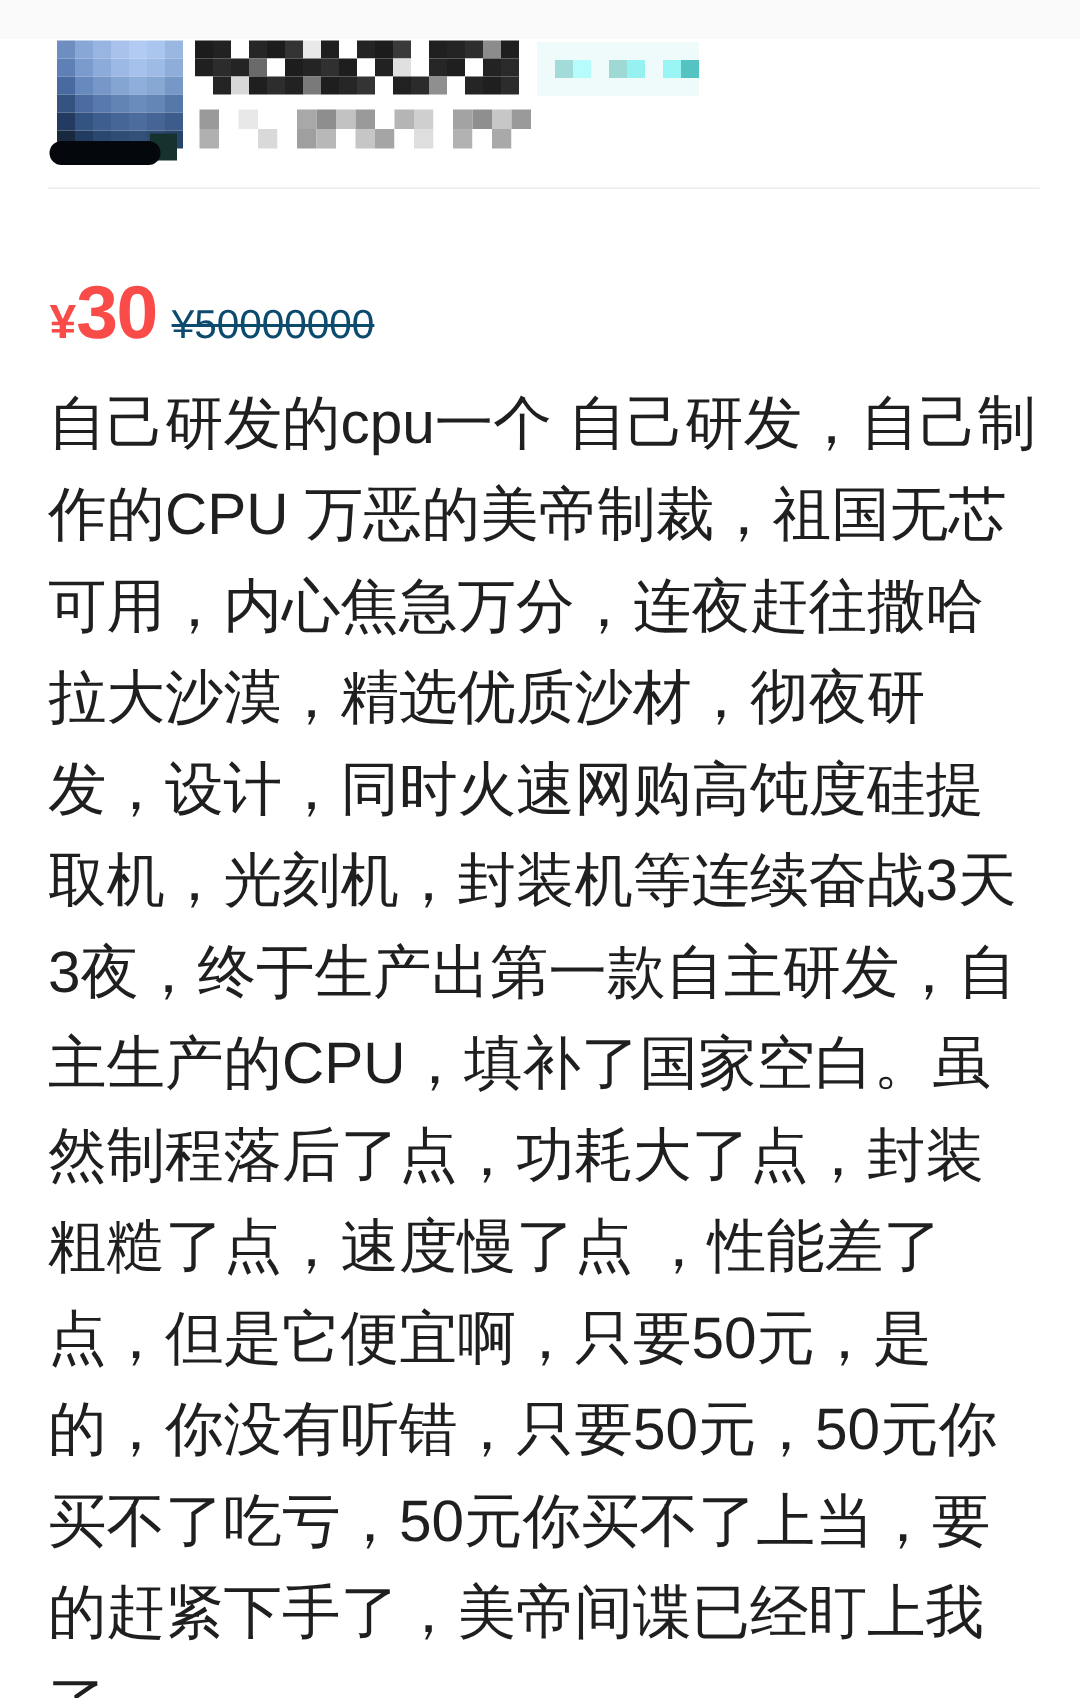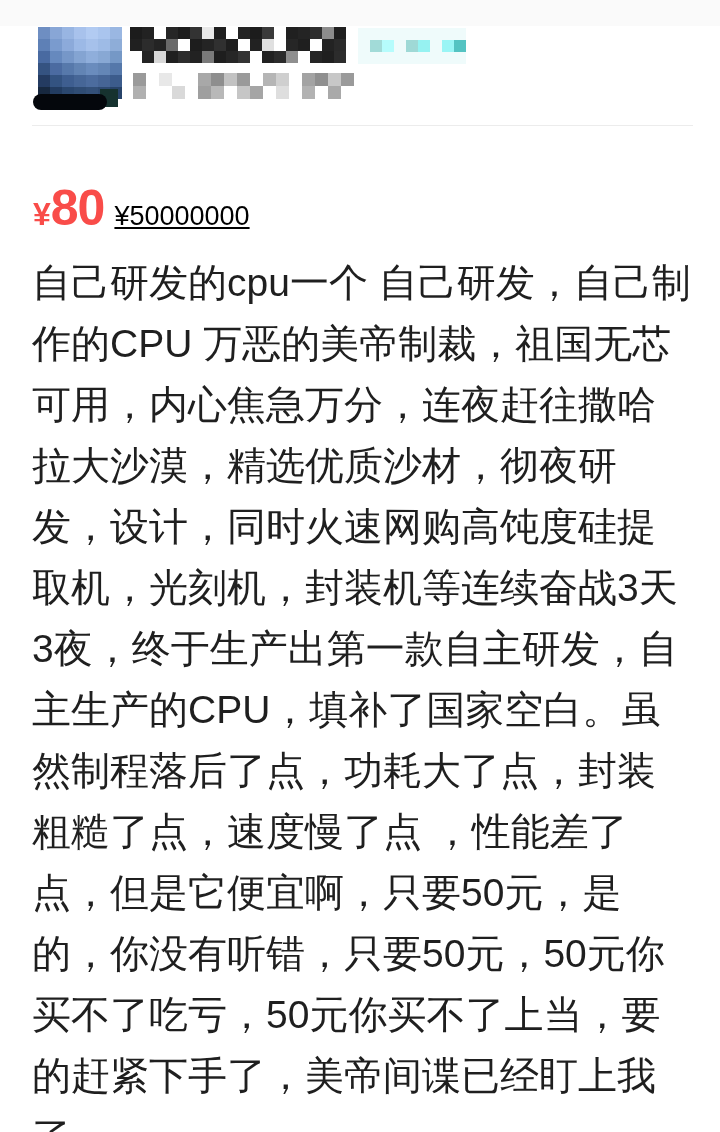--- a/index.html
+++ b/index.html
@@ -204,17 +204,17 @@
       <div style="background: rgb(255, 255, 255);"></div>
       <div style="background: rgb(169, 169, 169);"></div>
       <div style="background: rgb(255, 255, 255);"></div>
     </div>
 </div>
 
 <div class="divider" style="border-top-color: rgb(236, 236, 236);"></div>
 
 <div class="price-row">
   <span class="price-symbol" style="color: rgb(249, 76, 73);">¥</span>
-  <span class="price-current" style="color: rgb(249, 76, 73);">80</span>
-  <span class="price-original" style="color: #000000; text-decoration: underline;">¥50000000</span>
+  <span class="price-current" style="color: rgb(249, 76, 73);">30</span>
+  <span class="price-original" style="color: #0c4a6e;">¥50000000</span>
 </div>
 
 <div class="description">自己研发的cpu一个 自己研发，自己制作的CPU 万恶的美帝制裁，祖国无芯可用，内心焦急万分，连夜赶往撒哈拉大沙漠，精选优质沙材，彻夜研发，设计，同时火速网购高饨度硅提取机，光刻机，封装机等连续奋战3天3夜，终于生产出第一款自主研发，自主生产的CPU，填补了国家空白。虽然制程落后了点，功耗大了点，封装粗糙了点，速度慢了点 ，性能差了点，但是它便宜啊，只要50元，是的，你没有听错，只要50元，50元你买不了吃亏，50元你买不了上当，要的赶紧下手了，美帝间谍已经盯上我了。</div>
 
 </body></html>

